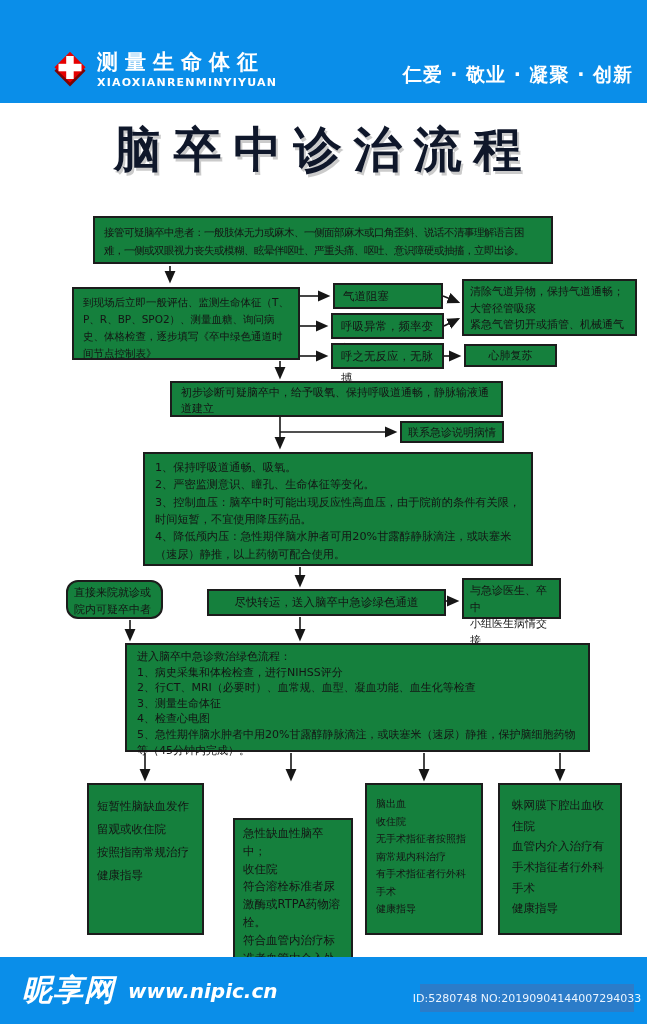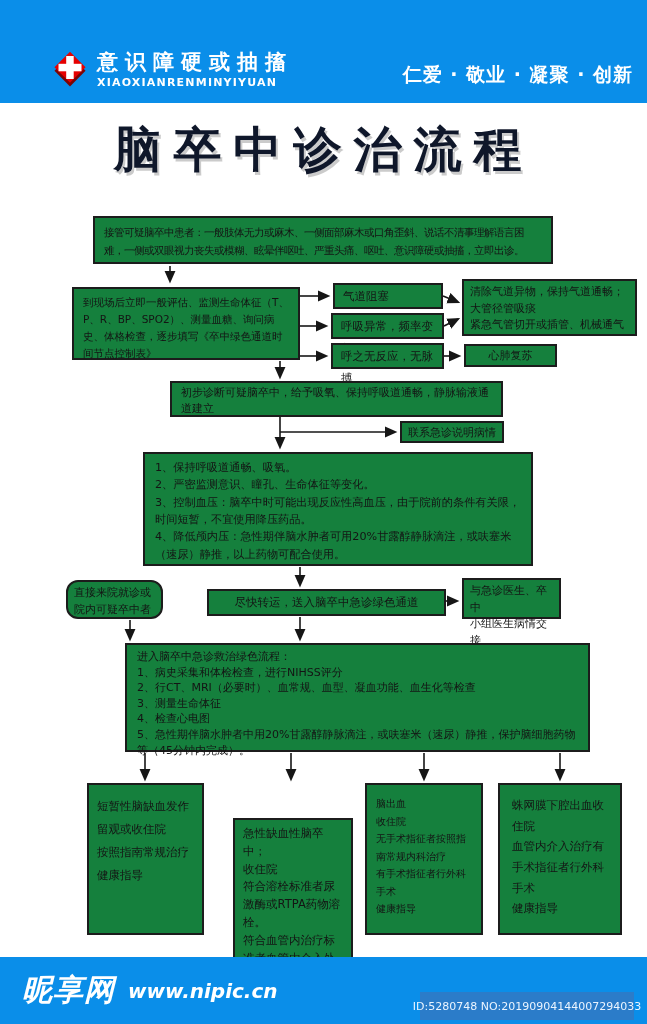--- a/index.html
+++ b/index.html
@@ -42,39 +42,39 @@
   #box-ischemic{left:233px;top:818px;width:120px;height:152px;padding:5px 8px;font-size:11.5px;line-height:1.55;}
   #box-hemorrhage{left:365px;top:783px;width:118px;height:152px;padding:10px 9px;font-size:10px;line-height:1.75;}
   #box-sah{left:498px;top:783px;width:124px;height:152px;padding:10px 12px;font-size:11.5px;line-height:1.8;}
   
   .arrows{position:absolute;left:0;top:0;width:647px;height:1024px;pointer-events:none;}
   .arrows line{stroke:#161616;stroke-width:1.6;}
   
   .site-logo{position:absolute;left:22px;top:970px;color:#fff;font-size:30px;font-weight:900;font-style:italic;letter-spacing:1px;white-space:nowrap;}
   .site-url{position:absolute;left:128px;top:979px;color:#fff;font-size:20px;font-weight:700;font-style:italic;white-space:nowrap;}
   .id-box{position:absolute;left:420px;top:984px;width:214px;height:28px;background:#2b7cc9;
-    color:#eaf4ff;font-size:11px;display:flex;align-items:center;justify-content:center;white-space:nowrap;margin-top:8px;}
+    color:#eaf4ff;font-size:11px;display:flex;align-items:center;justify-content:center;white-space:nowrap;}
 </style>
 </head>
 <body>
 
 <div class="poster">
 
   <div class="band top">
     <span class="logo">
       <svg width="40" height="40" viewBox="0 0 40 40">
         <g transform="rotate(45 20 20)">
           <rect x="11" y="11" width="22" height="22" fill="#7d0404"></rect>
           <rect x="8.5" y="8.5" width="22" height="22" fill="#e60000"></rect>
         </g>
         <rect x="16.2" y="8" width="7.5" height="23" fill="#ffffff"></rect>
         <rect x="8.5" y="15.8" width="23" height="7.5" fill="#ffffff"></rect>
       </svg>
     </span>
-    <div class="hosp-name">意识障硬或抽搐</div>
+    <div class="hosp-name">测量生命体征</div>
     <div class="hosp-pinyin">XIAOXIANRENMINYIYUAN</div>
     <div class="slogan">仁爱 · 敬业 · 凝聚 · 创新</div>
   </div>
 
   <h1 class="title">脑卒中诊治流程</h1>
 
   <svg class="arrows">
     <defs>
       <marker id="ah" markerWidth="9" markerHeight="8" refX="6.5" refY="3.5" orient="auto">
         <path d="M0,0 L8,3.5 L0,7 z" fill="#161616"></path>

